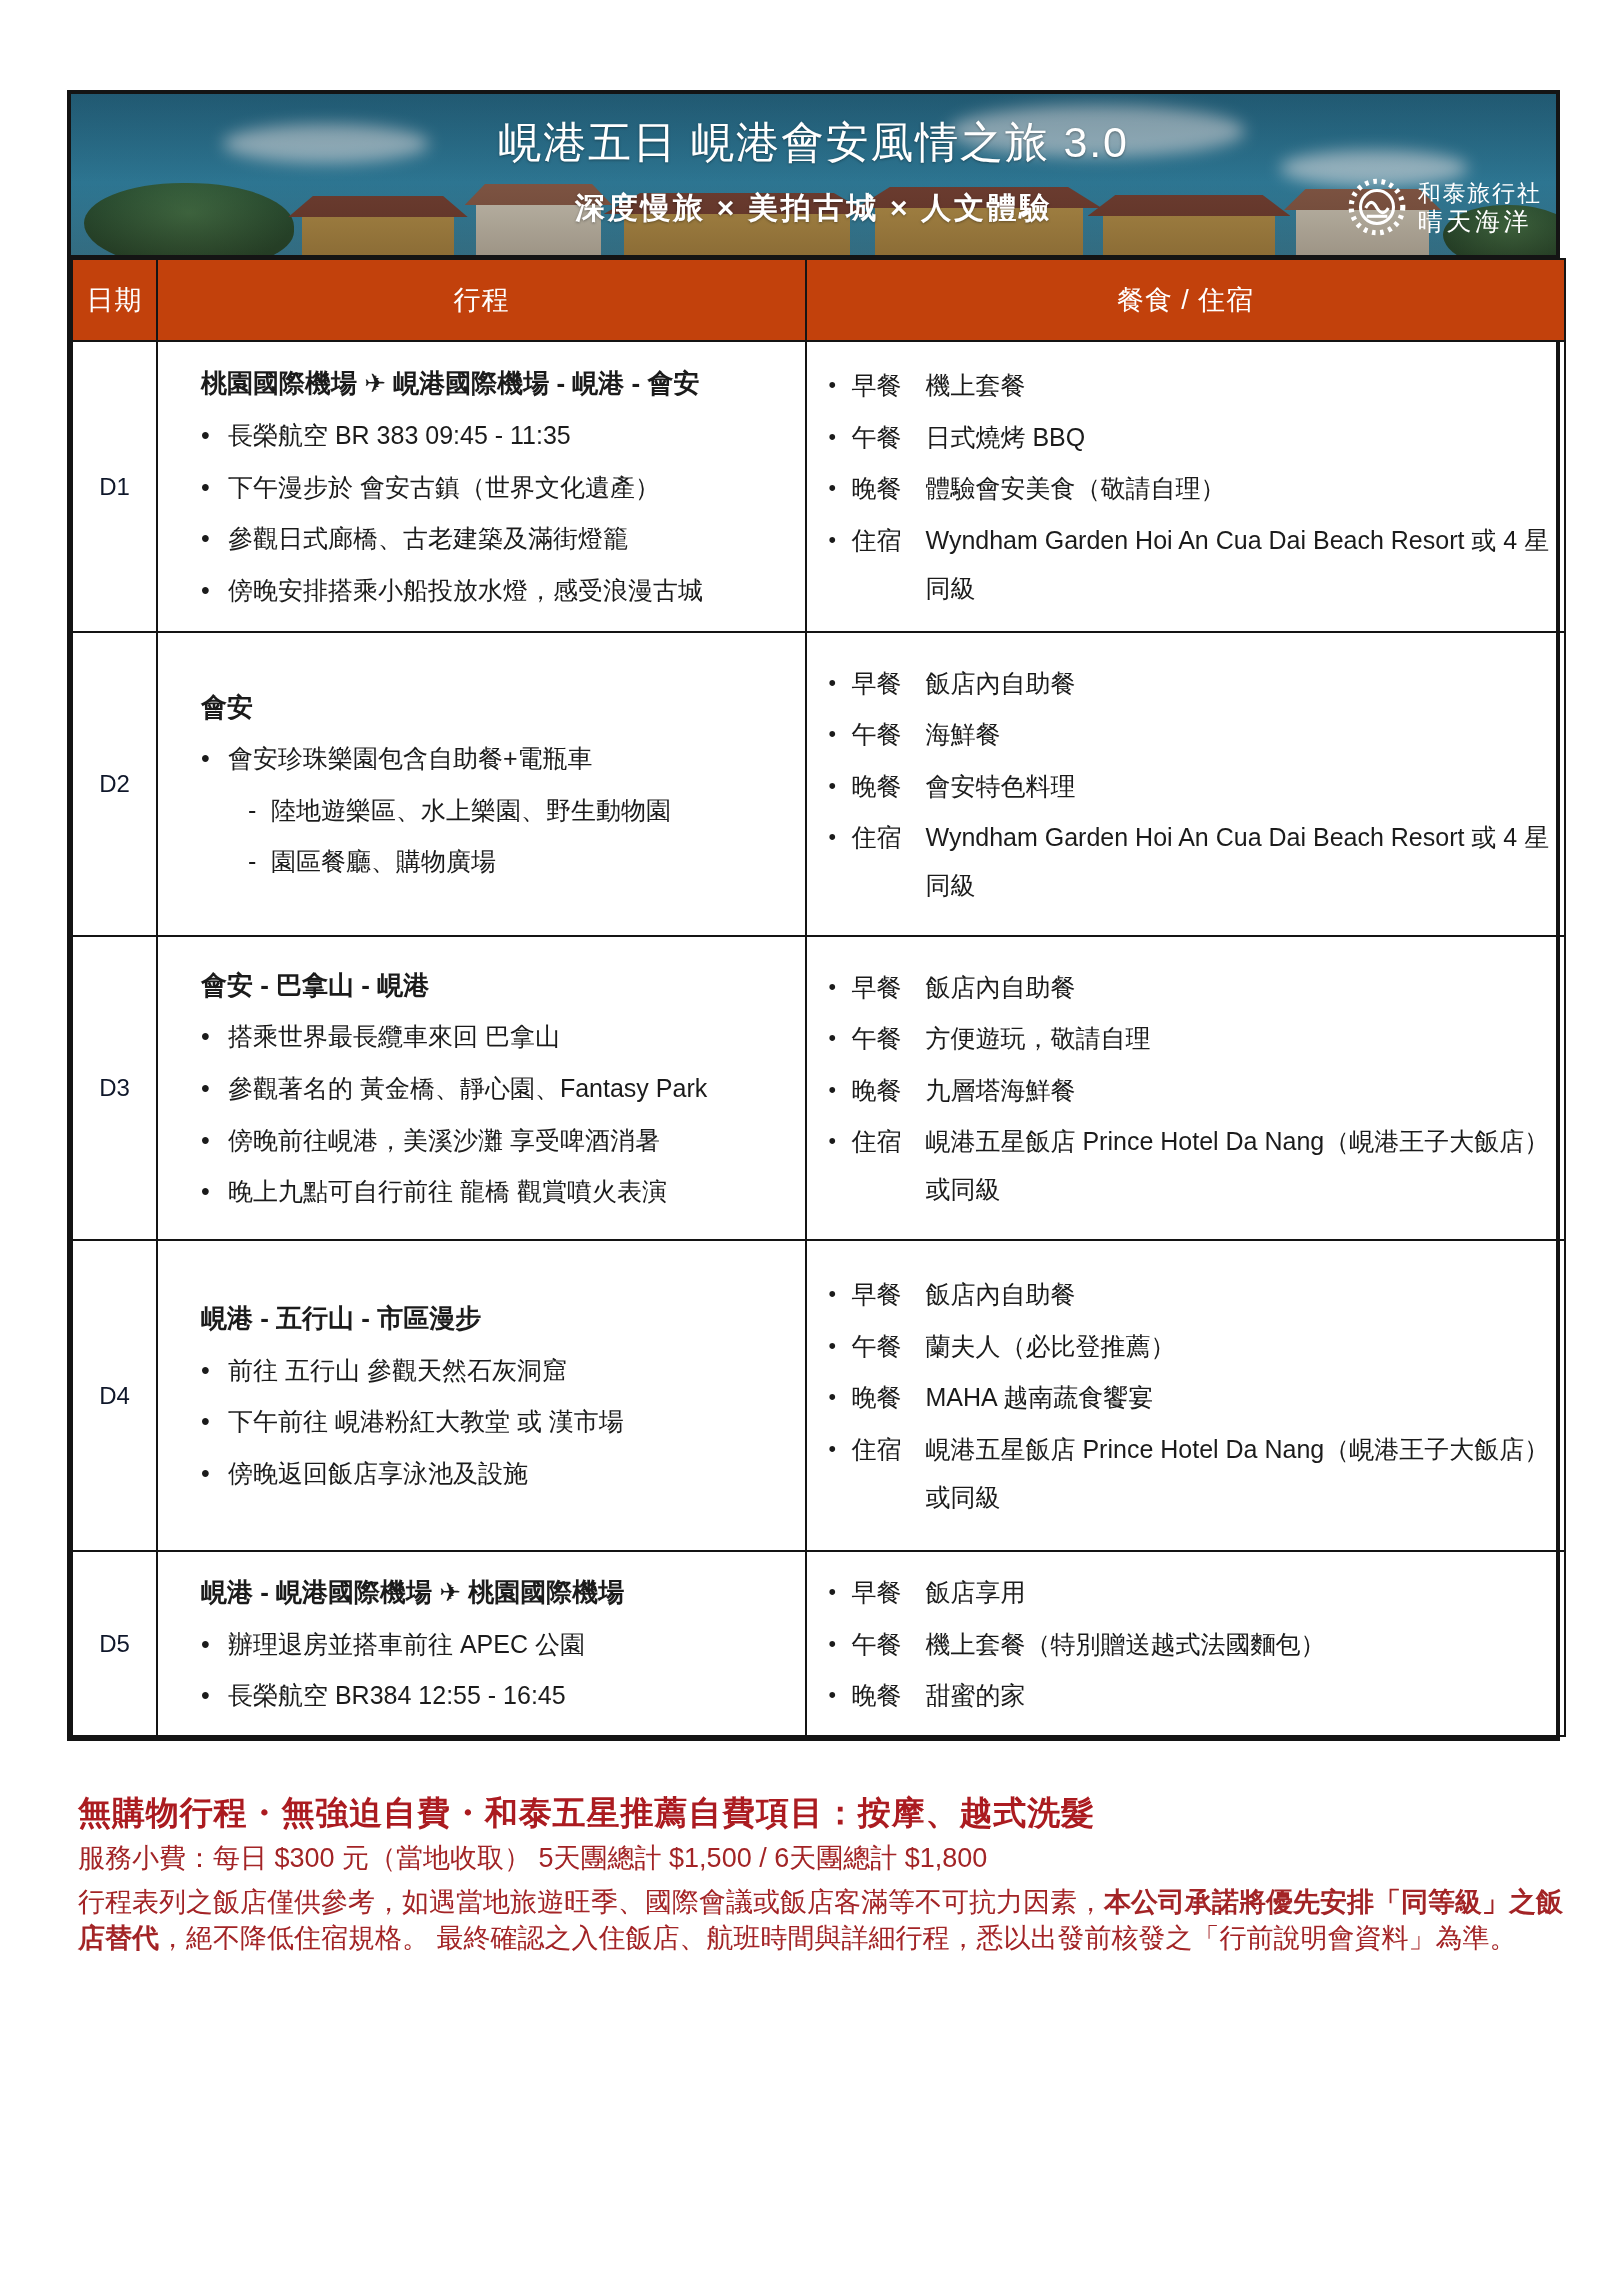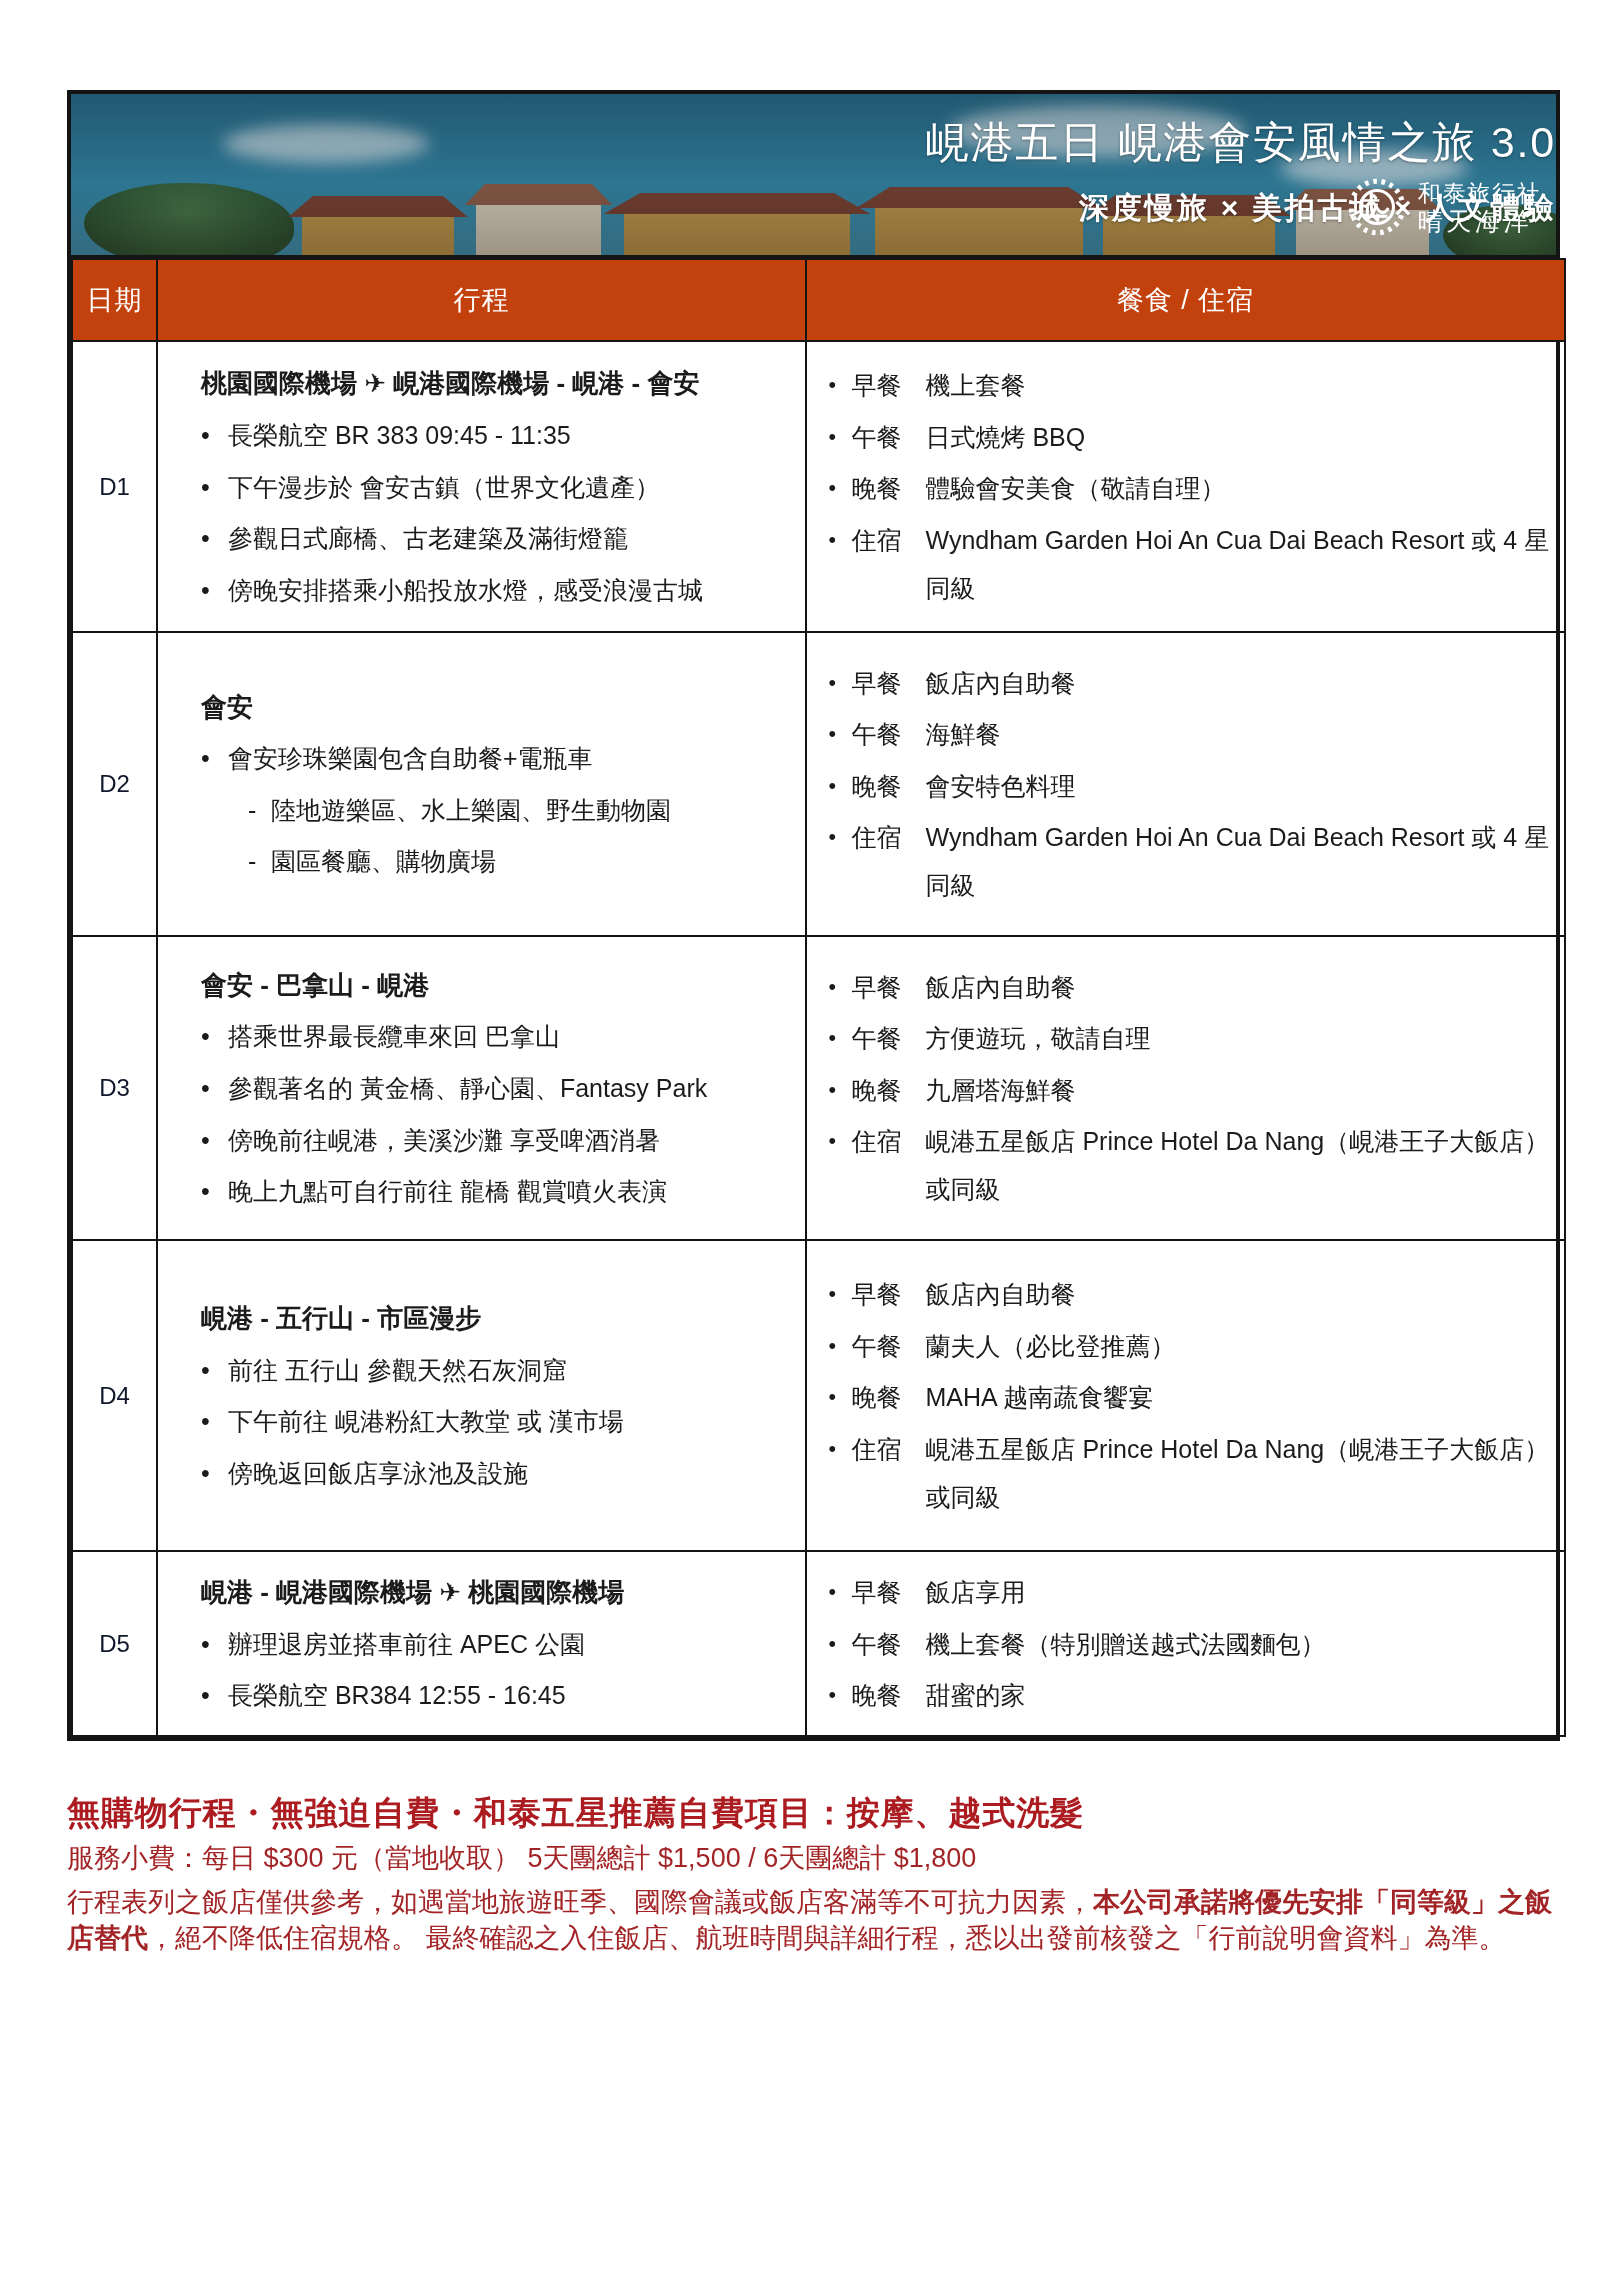--- a/index.html
+++ b/index.html
@@ -45,21 +45,21 @@
   .bld.b1 { left:231px; width:152px; height:38px; }
   .bld.b2 { left:405px; width:125px; height:50px; }
   .bld.b3 { left:553px; width:226px; height:41px; }
   .bld.b4 { left:804px; width:208px; height:47px; }
   .bld.b5 { left:1032px; width:172px; height:39px; }
   .bld.b6 { left:1225px; width:133px; height:45px; }
   .shade {
     position:absolute; inset:0;
     background:linear-gradient(180deg, rgba(8,22,34,.30) 0%, rgba(8,18,26,.16) 55%, rgba(22,12,6,.32) 100%);
   }
-  .banner-text { position:absolute; left:0; right:0; top:0; text-align:right; z-index:3; color:#fff; }
+  .banner-text { position:absolute; left:0; right:0; top:0; text-align:center; z-index:3; color:#fff; }
   .banner-title { font-size:43px; font-weight:400; letter-spacing:1.8px; margin-top:19.7px; text-shadow:0 0.9px 2.7px rgba(0,0,0,.35); }
   .banner-subtitle { font-size:30px; font-weight:700; letter-spacing:2.7px; margin-top:16px; text-shadow:0 0.9px 2.7px rgba(0,0,0,.35); }
   .logo { position:absolute; right:14.3px; bottom:12.5px; z-index:4; display:flex; align-items:center; gap:8px; color:#fff; }
   .logo-text { text-align:left; font-weight:400; line-height:1.15; }
   .logo-line1 { font-size:23px; letter-spacing:1.8px; }
   .logo-line2 { font-size:25px; letter-spacing:3.6px; }
 
   
   table.itin { border-collapse:collapse; width:100%; table-layout:fixed; }
   table.itin th, table.itin td { border:2.7px solid #141414; box-sizing:border-box; }
@@ -74,21 +74,21 @@
   .it-line { display:flex; font-size:25px; line-height:48px; margin:3.6px 0; }
   .it-line .bullet { width:27px; flex:0 0 27px; }
   .it-line.indent { padding-left:47px; }
   .it-line.indent .bullet { width:23px; flex:0 0 23px; }
   .meal-line { display:flex; font-size:25px; line-height:48px; margin:3.6px 0; }
   .meal-line .bullet { width:23px; flex:0 0 23px; font-size:21.5px; }
   .meal-label { width:74px; flex:0 0 74px; }
   .meal-value { flex:1; }
 
   
-  .footer { position:absolute; left:67px; top:1791px; width:1497px; }
+  .footer { position:absolute; left:78px; top:1791px; width:1497px; }
   .f-headline { font-size:33px; font-weight:700; color:#ab1b20; letter-spacing:0.9px; }
   .f-line { font-size:27px; color:#a32426; line-height:35px; margin-top:5.4px; }
   .f-line:first-of-type { margin-top:12.5px; }
   .f-notice { font-size:27px; color:#a32426; line-height:36px; margin:7.2px 0 0 0; }
   .f-notice .bold { font-weight:700; }
 </style>
 </head>
 <body>
 
 <div class="page">

